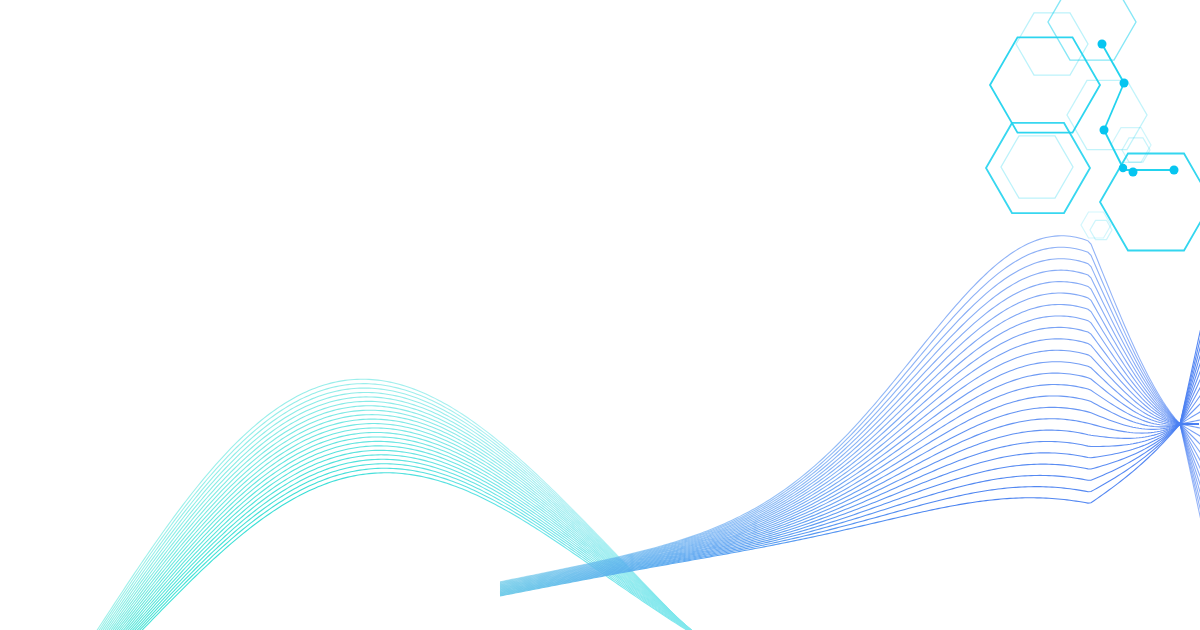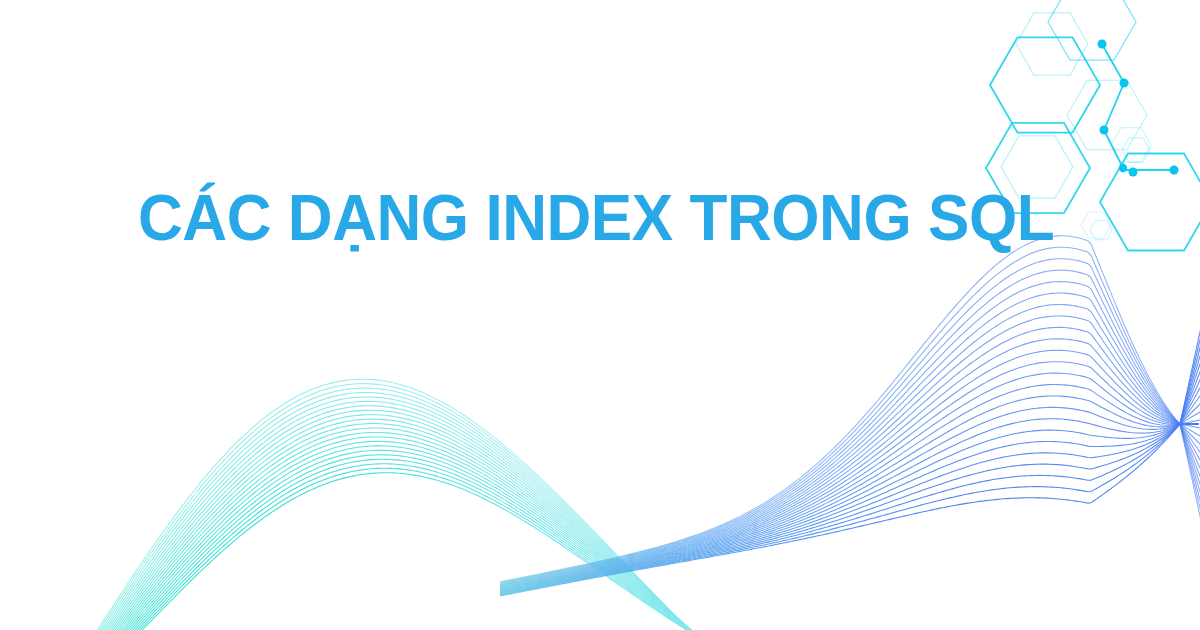--- a/index.html
+++ b/index.html
@@ -141,17 +141,14 @@
     <g id="hex-nodes" fill="#06c5f0">
         <circle cx="1102" cy="44" r="4.5"></circle>
         <circle cx="1124" cy="83" r="4.5"></circle>
         <circle cx="1104" cy="130" r="4.5"></circle>
         <circle cx="1123" cy="168" r="4.2"></circle>
         <circle cx="1133" cy="172" r="4.5"></circle>
         <circle cx="1174" cy="170" r="4.5"></circle>
       </g>
   </svg>
 
-  <div id="title-block">
-    <h1 id="banner-title" style="color: rgb(41, 168, 232);">CÁC DẠNG INDEX TRONG SQL</h1>
-  </div>
 
 </div>
 
 </body></html>

